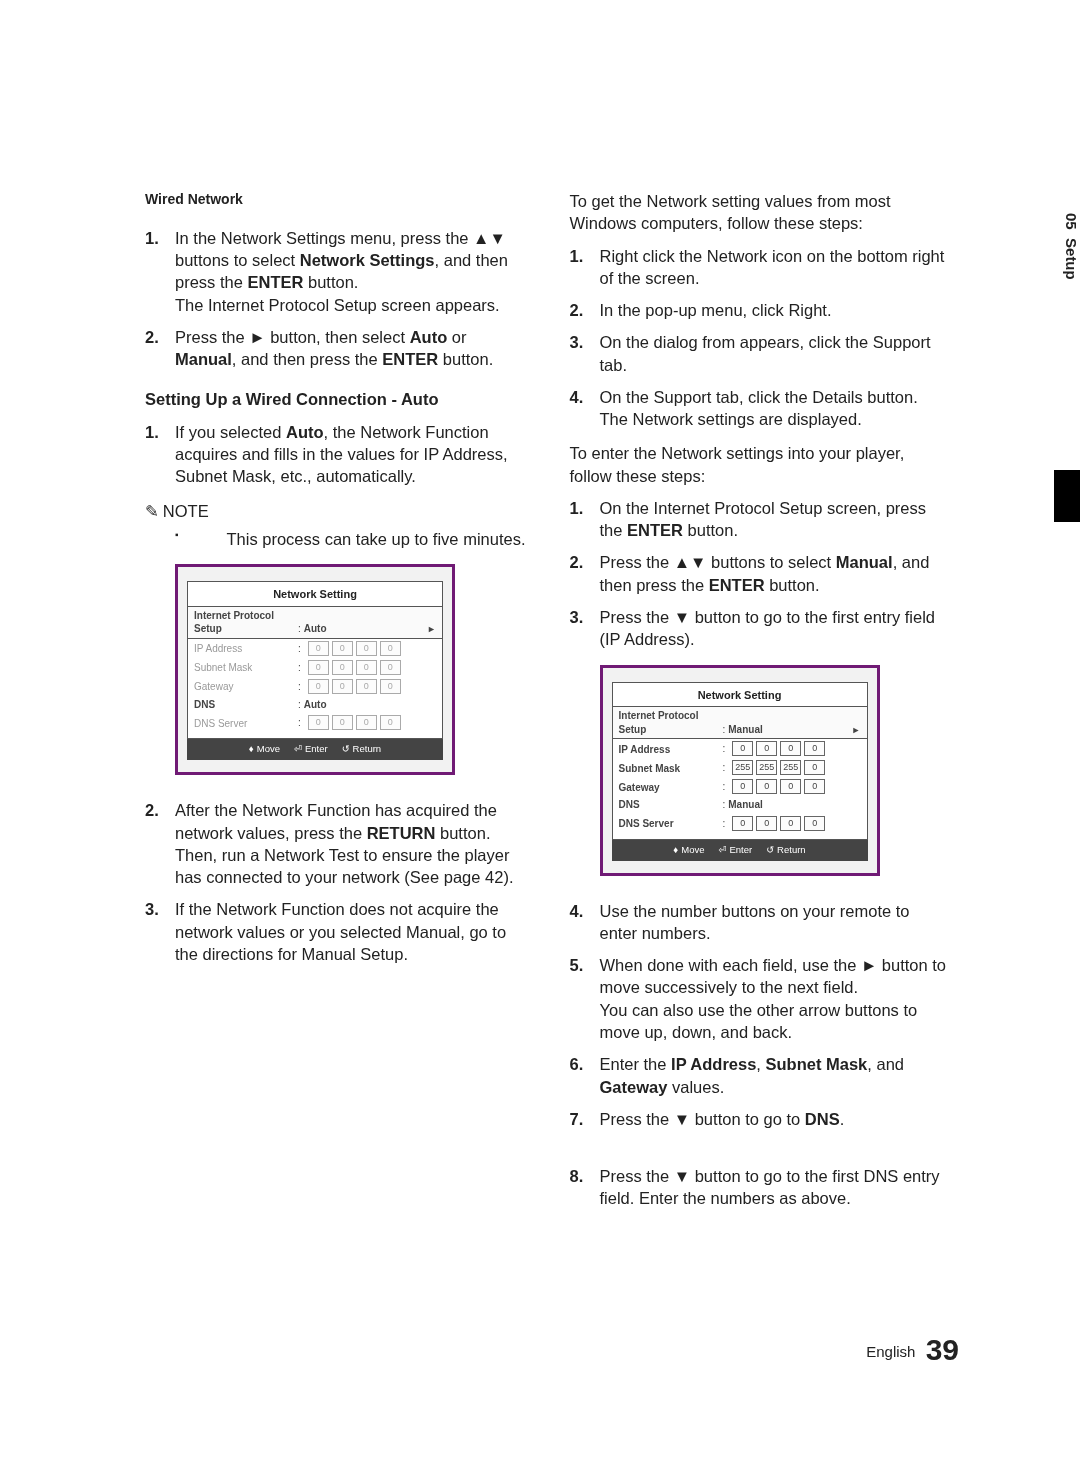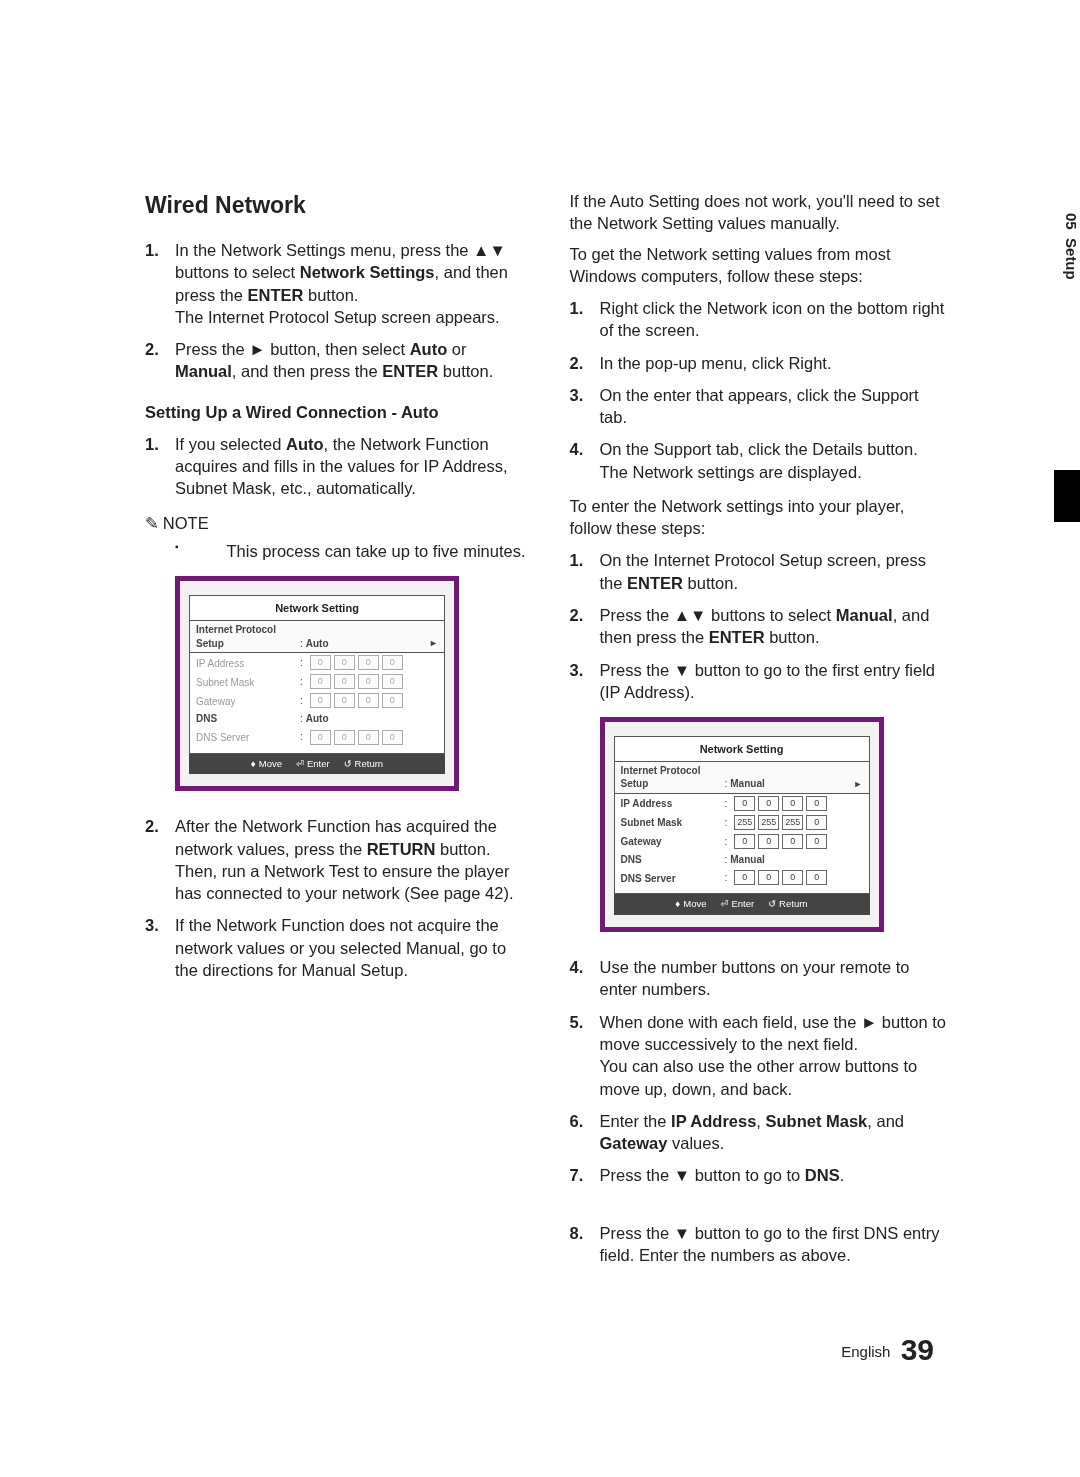--- a/index.html
+++ b/index.html
@@ -40,21 +40,21 @@
     display: flex;
     gap: 44px;
   }
   .col {
     flex: 1;
     min-width: 0;
     font-size: 16.5px;
     line-height: 1.35;
   }
   .h-section {
-    font-size: 23px;
+    font-size: 14px;
     font-weight: bold;
     margin: 0 0 18px 0;
   }
   .h-sub {
     font-size: 16.5px;
     font-weight: bold;
     margin: 18px 0 10px 0;
   }
   ol.steps {
     list-style: none;
@@ -100,21 +100,21 @@
     left: 0;
     top: 0;
     font-size: 10px;
   }
   strong, b { font-weight: bold; }
 
   
   .osd-wrap {
     margin: 14px 0 24px 30px;
     width: 256px;
-    border: 5px solid #701a75;
+    border: 3px solid #701a75;
     background: #f2f2f2;
     padding: 14px 9px 12px 9px;
     font-family: Arial, Helvetica, sans-serif;
   }
   .osd-inner {
     background: #fff;
     border: 1px solid #555;
     padding: 0 0 6px 0;
     font-size: 10px;
     color: #222;
@@ -177,21 +177,21 @@
     padding: 4px 8px;
     display: flex;
     gap: 14px;
     justify-content: center;
   }
   .osd-footer span { display: flex; align-items: center; gap: 3px; }
 
   .page-num {
     position: absolute;
     bottom: 110px;
-    right: 146px;
+    right: 121px;
     font-size: 15px;
   }
   .page-num .big {
     font-size: 30px;
     font-weight: bold;
     vertical-align: -3px;
     margin-left: 6px;
   }
 </style>
 </head>
@@ -307,27 +307,26 @@
       </div>
 
       <ol class="steps" id="left-steps3" style="counter-reset: step 1;">
           <li style="counter-reset: step 1;">After the Network Function has acquired the network values, press the <b>RETURN</b> button. Then, run a Network Test to ensure the player has connected to your network (See page 42).</li>
           <li style="counter-reset: step 2;">If the Network Function does not acquire the network values or you selected Manual, go to the directions for Manual Setup.</li>
         </ol>
     </div>
 
     <div class="col">
 
-      <div style="margin-bottom:8px">If the Auto Setting does not work, you'll need to set the Network Setting values manually.</div>
       <div style="margin-bottom:10px">To get the Network setting values from most Windows computers, follow these steps:</div>
 
       <ol class="steps" id="right-stepsA">
           <li>Right click the Network icon on the bottom right of the screen.</li>
           <li>In the pop-up menu, click Right.</li>
-          <li>On the enter that appears, click the Support tab.</li>
+          <li>On the dialog from appears, click the Support tab.</li>
           <li>On the Support tab, click the Details button. The Network settings are displayed.</li>
         </ol>
 
       <div style="margin:8px 0 10px 0">To enter the Network settings into your player, follow these steps:</div>
 
       <ol class="steps" id="right-stepsB">
           <li>On the Internet Protocol Setup screen, press the <b>ENTER</b> button.</li>
           <li>Press the ▲▼ buttons to select <b>Manual</b>, and then press the <b>ENTER</b> button.</li>
           <li>Press the ▼ button to go to the first entry field (IP Address).</li>
         </ol>

